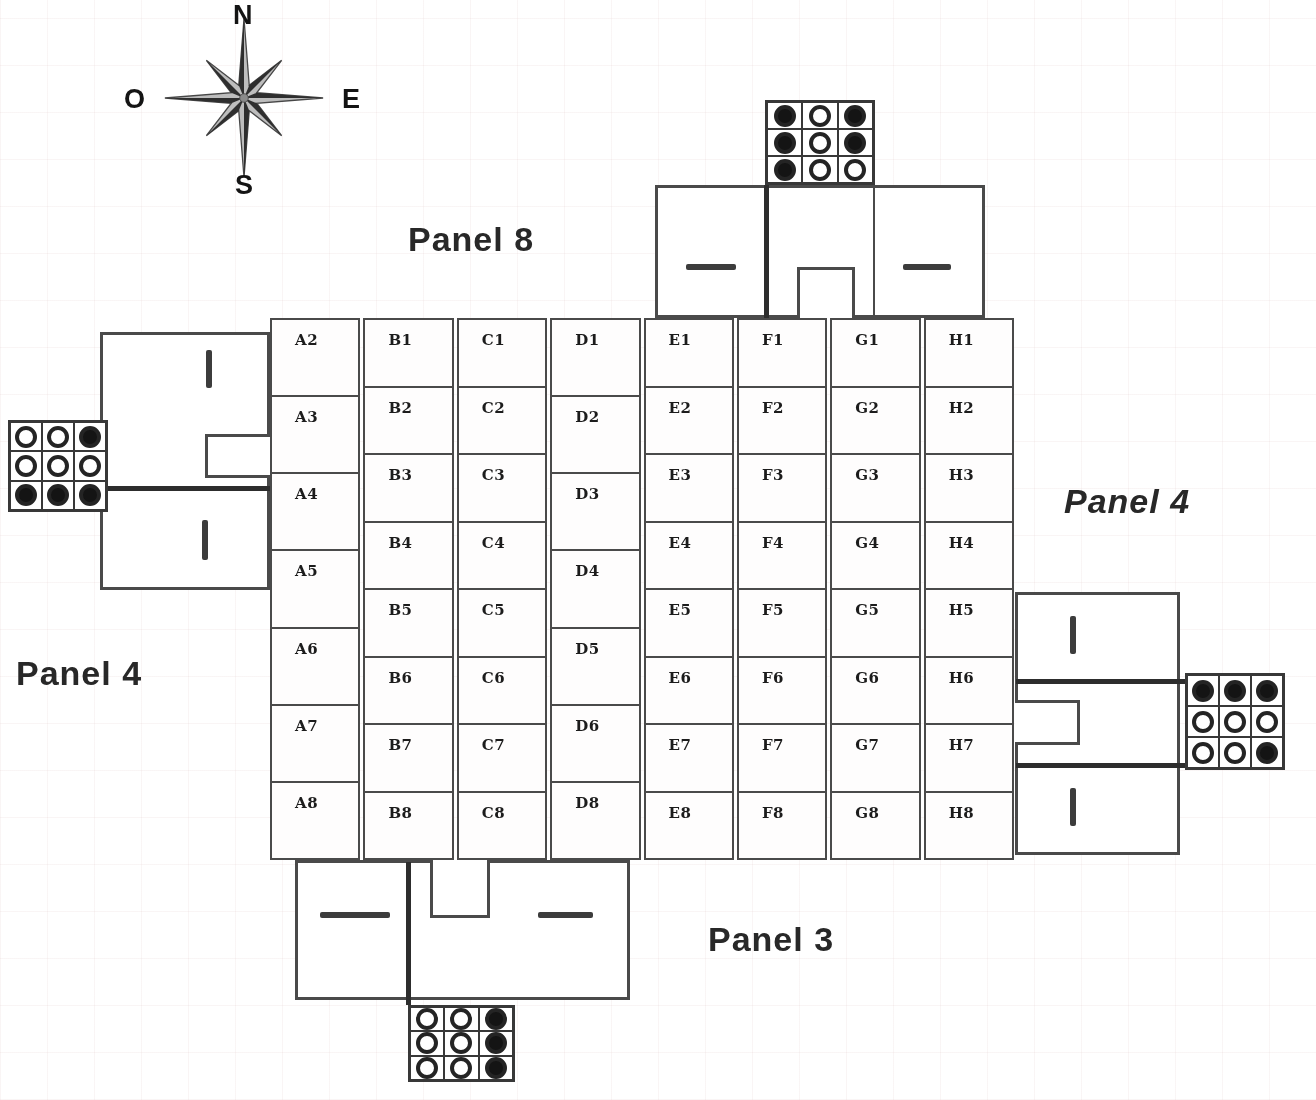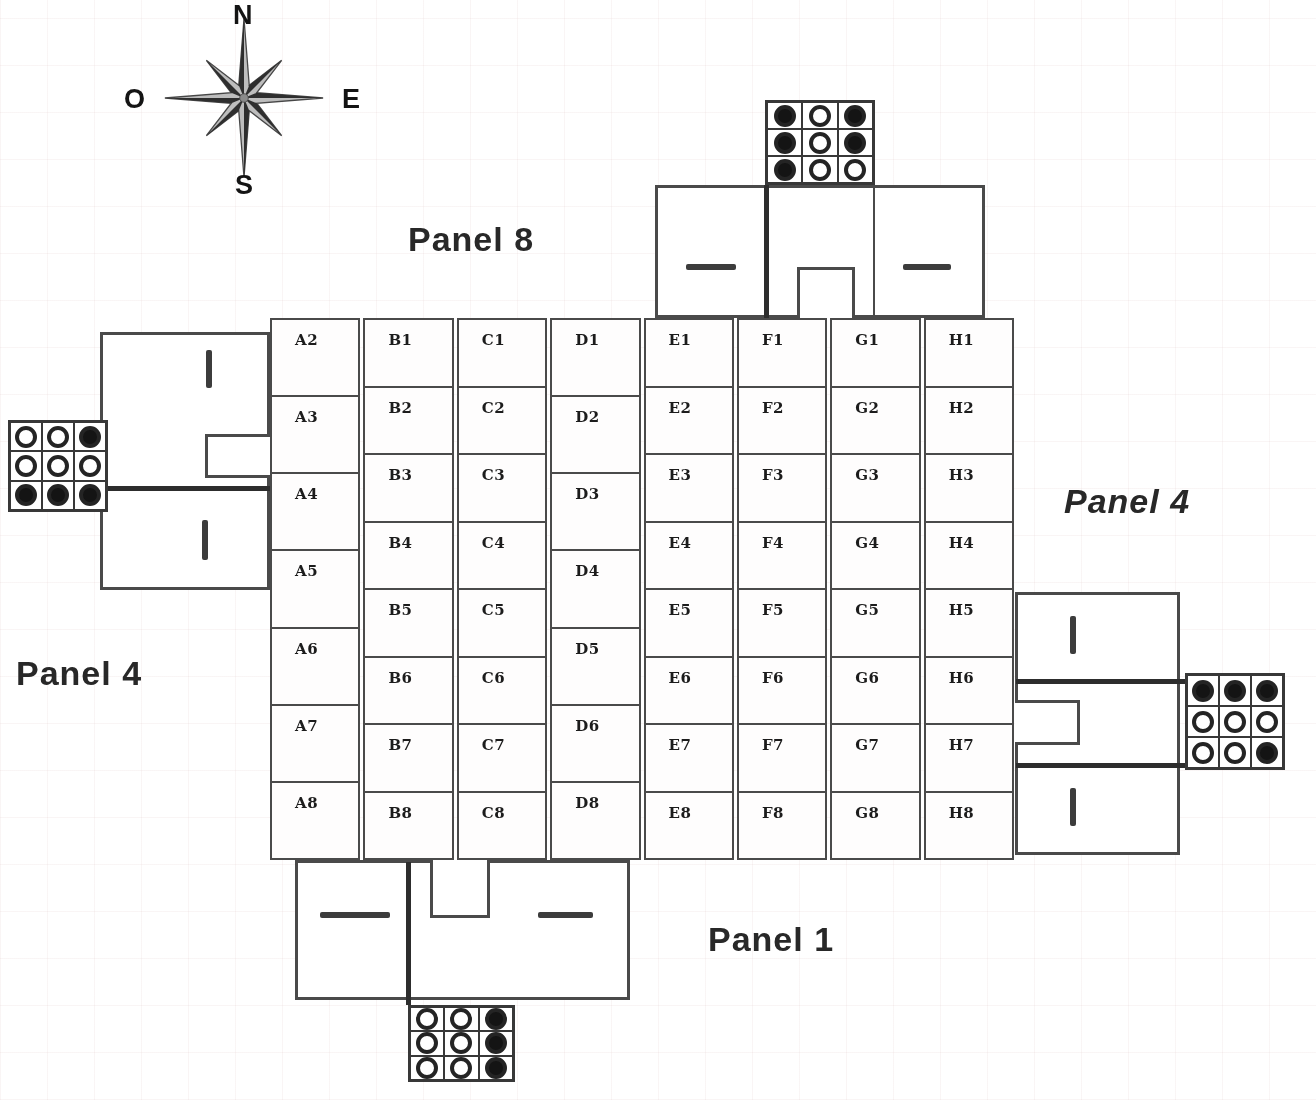--- a/index.html
+++ b/index.html
@@ -458,15 +458,15 @@
         <span class="dot"></span>
       </div>
       <div class="conn-cell">
         <span class="dot filled"></span>
       </div>
     </div>
 
   <div class="panel-label pl-3">Panel 8</div>
   <div class="panel-label pl-4">Panel 4</div>
   <div class="panel-label pl-2">Panel 4</div>
-  <div class="panel-label pl-1">Panel 1</div>
+  <div class="panel-label pl-1">Panel 3</div>
 
 </div>
 
 </body></html>

